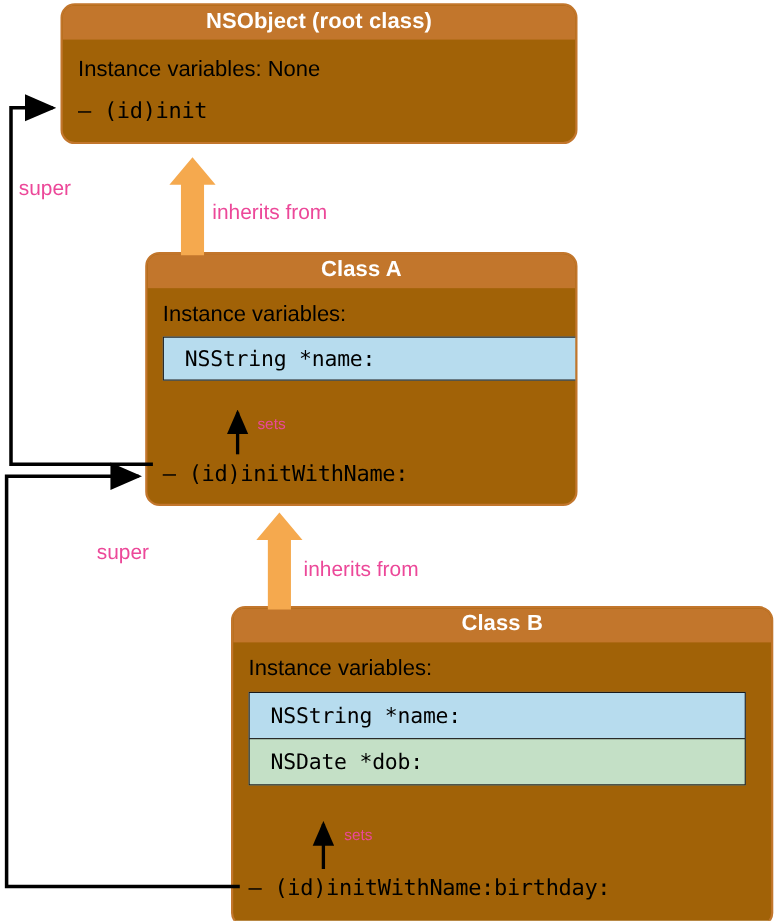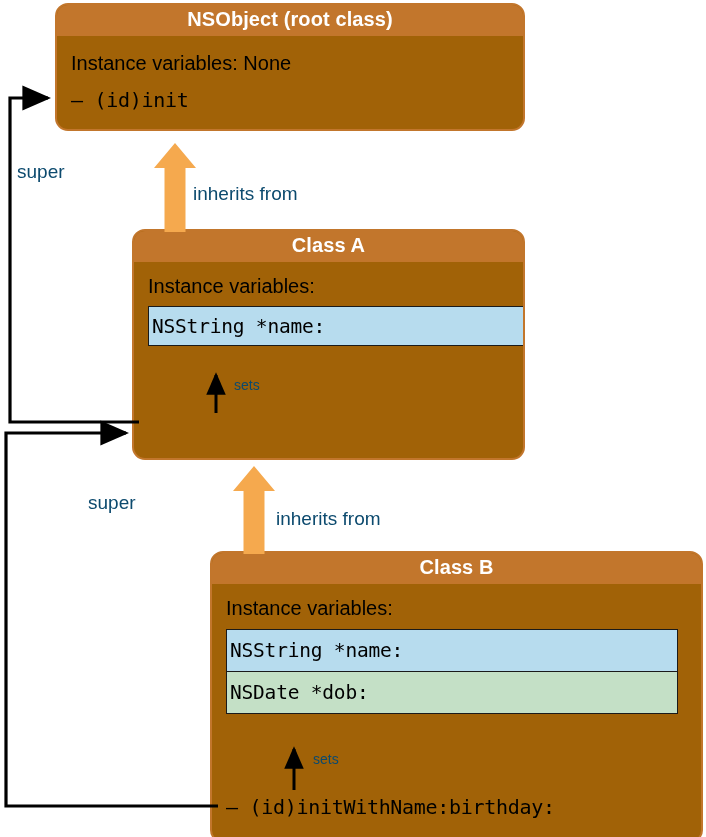--- a/index.html
+++ b/index.html
@@ -15,30 +15,30 @@
   .class-header{box-sizing:border-box;width:100%;background:#c2762c;
                 color:#ffffff;font-weight:bold;font-size:20px;
                 text-align:center;line-height:29px;height:31px;
                 letter-spacing:.1px;}
   .class-body{position:relative;box-sizing:border-box;width:100%;}
 
   .ivars-label{position:absolute;font-size:20px;color:#000;white-space:nowrap;}
 
   .ivar-row{position:absolute;box-sizing:border-box;border:1.5px solid #1a1a1a;
             font-family:"DejaVu Sans Mono", monospace;font-size:19.5px;
-            color:#000;display:flex;align-items:center;padding-left:3px;
+            color:#000;display:flex;align-items:center;padding-left:19px;
             letter-spacing:-0.2px;}
   .ivar-blue{background:#b7dcee;}
   .ivar-green{background:#c4e0c6;}
 
   .method{position:absolute;font-family:"DejaVu Sans Mono", monospace;
           font-size:20px;color:#000;white-space:nowrap;letter-spacing:-0.3px;}
 
   
-  .lbl{position:absolute;font-size:19px;color:#0c4a6e;white-space:nowrap;}
+  .lbl{position:absolute;font-size:19px;color:#ec4899;white-space:nowrap;}
   .lbl-sets{font-size:14px;}
 
   svg.overlay{position:absolute;left:0;top:0;width:706px;height:837px;
               pointer-events:none;overflow:visible;}
 </style>
 </head>
 <body>
 
 <div id="stage">
 
@@ -48,20 +48,21 @@
       <div class="ivars-label" style="left:14px;top:16px;">Instance variables: None</div>
       <div class="method" style="left:14px;top:52px;text-align:center;">– (id)init</div>
     </div>
   </div>
 
   <div class="class-box" style="left:132px;top:229px;width:393px;height:231px;">
     <div class="class-header">Class A</div>
     <div class="class-body" style="height:198px;">
       <div class="ivars-label" style="left:14px;top:13px;">Instance variables:</div>
       <div class="ivar-row ivar-blue" style="left:14px;top:44px;width:440px;height:40px;">NSString *name:</div>
+      <div class="method" style="left:14px;top:156px;">– (id)initWithName:</div>
     </div>
   </div>
 
   <div class="class-box" style="left:210px;top:551px;width:493px;height:292px;">
     <div class="class-header">Class B</div>
     <div class="class-body" style="height:253px;">
       <div class="ivars-label" style="left:14px;top:13px;">Instance variables:</div>
       <div class="ivar-row ivar-blue" style="left:14px;top:45px;width:452px;height:43px;">NSString *name:</div>
       <div class="ivar-row ivar-green" style="left:14px;top:87px;width:452px;height:43px;">NSDate *dob:</div>
       <div class="method" style="left:14px;top:211px;">– (id)initWithName:birthday:</div>

